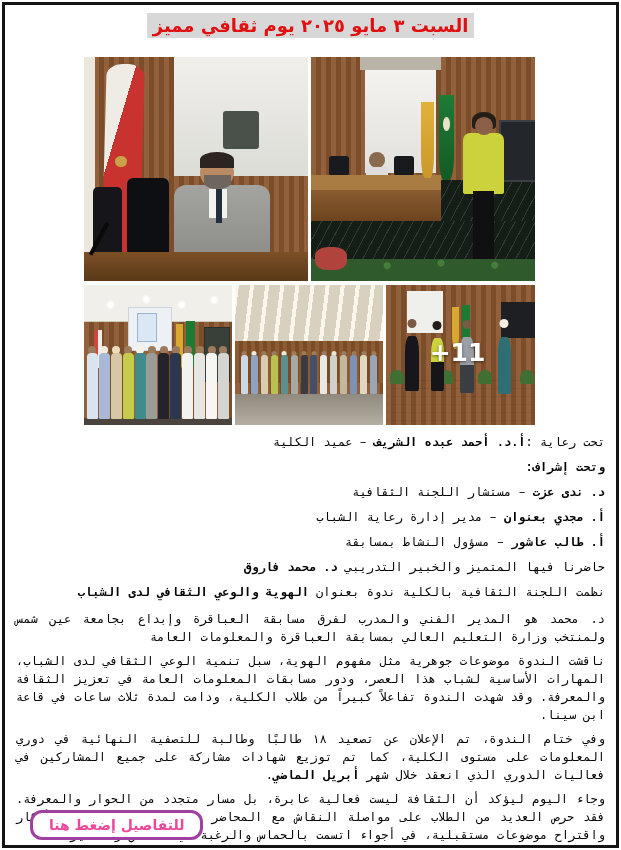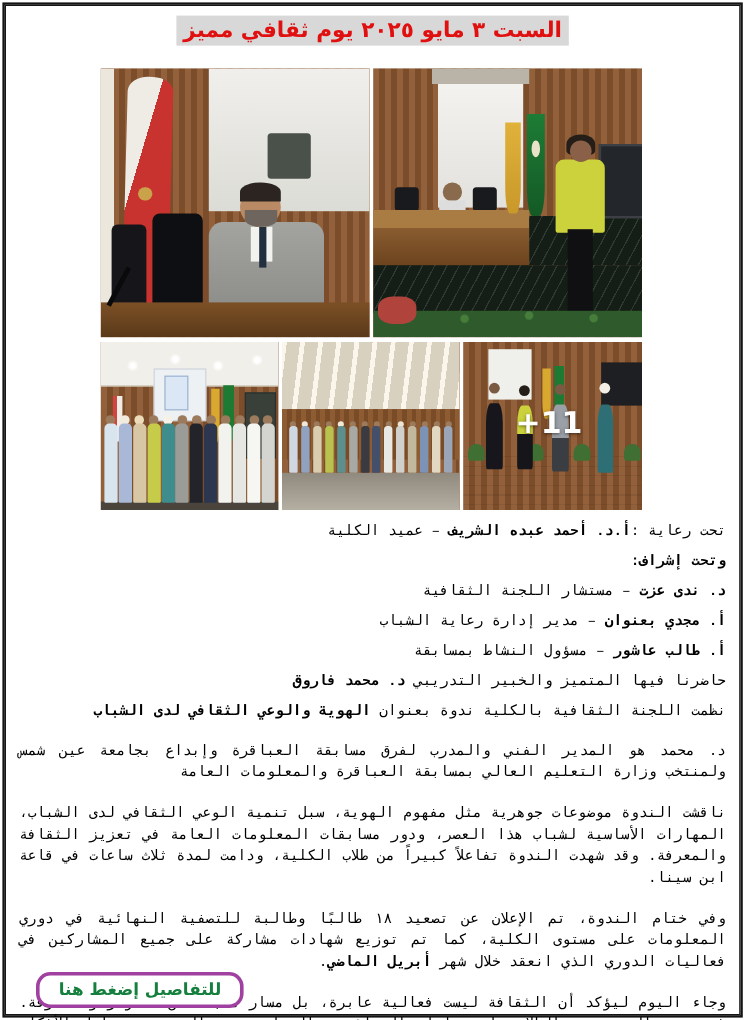--- a/index.html
+++ b/index.html
@@ -130,26 +130,26 @@
   .crowd span::after{content:"";position:absolute;top:7px;left:0;right:0;bottom:0;
     border-radius:4px 4px 1px 1px;background:var(--c,#ccc);}
   .pD .crowd span{width:7px;}
   .pD .crowd span::before{width:5px;height:5px;}
   .pD .crowd span::after{top:4px;border-radius:3px 3px 1px 1px;}
 
   
   .content{position:absolute;top:436px;left:16px;right:16px;direction:rtl;font-family:Liberation Mono, monospace;}
   .pline{margin:0 0 10px;font-size:12px;line-height:1.25;text-align:right;}
   .pline b,.para b{font-weight:bold;}
-  .para{margin:16px 0 6px;font-size:12px;line-height:1.5;text-align:justify;}
+  .para{margin:0 0 6px;font-size:12px;line-height:1.5;text-align:justify;}
 
   
   .cta{
     position:absolute;left:30px;bottom:10px;display:inline-block;
-    color:#15803d;border:3px solid #a040a0;border-radius:12px;
+    color:#ec4899;border:3px solid #a040a0;border-radius:12px;
     padding:4px 16px;font-size:14px;font-weight:bold;background:#fff;
     text-decoration:none;direction:rtl;cursor:pointer;
   }
 </style>
 </head>
 <body>
 
 <div class="border-outer"></div>
 <div class="border-inner"></div>
 

